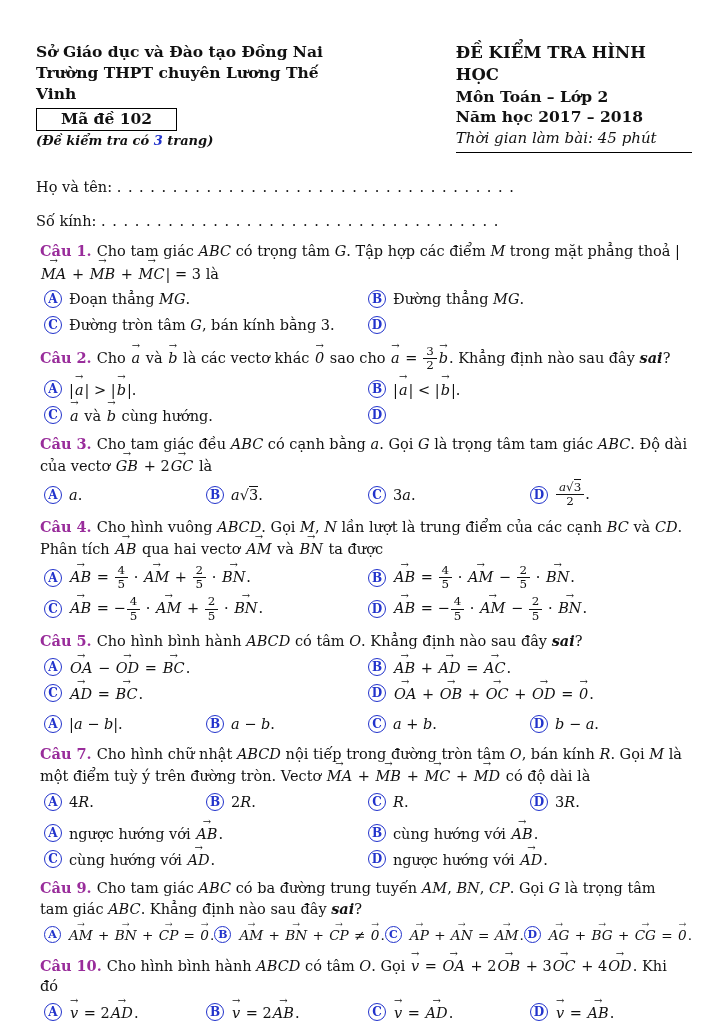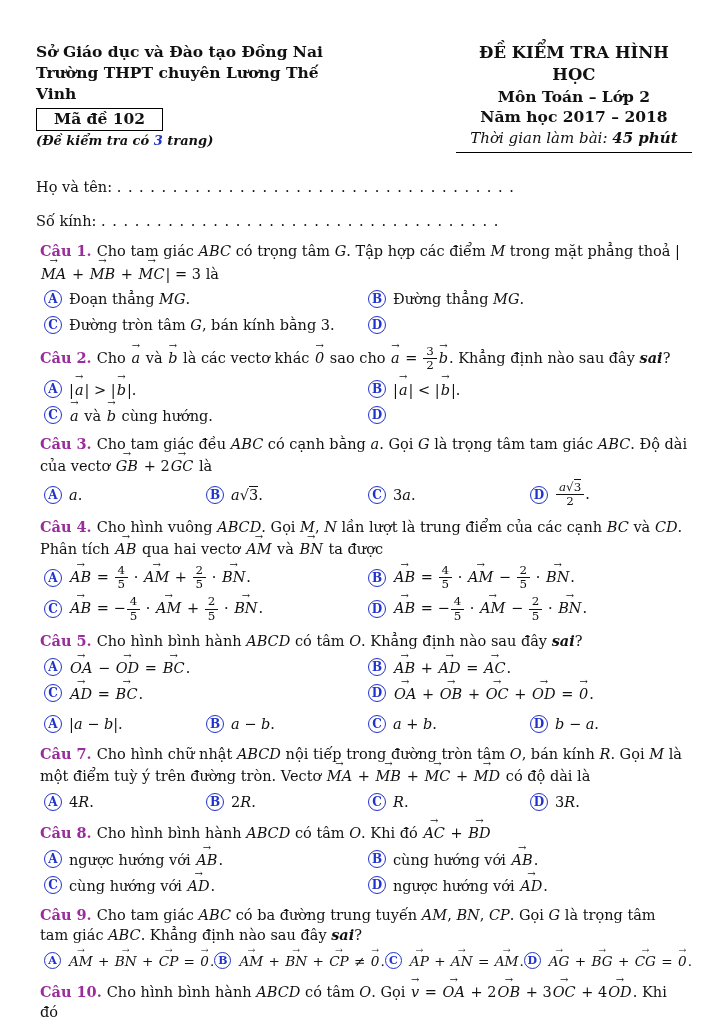--- a/index.html
+++ b/index.html
@@ -13,26 +13,26 @@
     width:724px;height:1024px;overflow:hidden;
     background:#fff;color:var(--ink);
     font-family:"DejaVu Serif", serif;
     font-size:14.5px;line-height:1.4;
     display:flex;flex-direction:column;
     padding:42px 32px 26px 36px;
   }
   
   .header{display:flex;justify-content:space-between;align-items:flex-start;}
   .header-left{width:44%;font-weight:bold;font-size:15.5px;line-height:1.35;}
-  .code-box{display:inline-block;border:1.5px solid #000;padding:0 17px;margin:3px 0 1px 0;}
+  .code-box{display:inline-block;border:1.5px solid #000;padding:0 24px;margin:3px 0 1px 0;}
   .note{font-style:italic;font-weight:bold;font-size:13px;}
-  .header-right{width:36%;text-align:center;font-weight:bold;font-size:15.5px;line-height:1.35;border-bottom:1.5px solid #000;padding-bottom:3px;}
+  .header-right{width:36%;text-align:left;font-weight:bold;font-size:15.5px;line-height:1.35;border-bottom:1.5px solid #000;padding-bottom:3px;}
   .header-right .title{font-size:16.5px;}
   .time-line{font-weight:normal;font-style:italic;font-size:15px;}
-  .time-line b{font-weight:bold;}
+  .time-line b{font-weight:normal;}
   
   .fields{margin-top:10px;}
   .field{white-space:nowrap;overflow:hidden;margin-top:14px;}
   .dots{letter-spacing:1px;}
   
   .questions{margin-top:2px;}
   .q{margin-top:8px;}
   .q-label{color:var(--purple);font-weight:bold;margin-right:5px;}
   .q-text{margin:4px;}
   .opts{margin-top:3px;padding-left:8px;}
@@ -262,21 +262,20 @@
           <span class="opt-text"><i>R</i>.</span>
         </div>
         <div class="opt">
           <span class="key">D</span>
           <span class="opt-text">3<i>R</i>.</span>
         </div>
       </div>
   </div>
 
   <div class="q">
-    <p class="q-text"><span class="q-label">Câu 8.</span><span class="q-body">Cho hình bình hành <i>ABCD</i> có tâm <i>O</i>. Khi đó <span class="vec">AC</span> + <span class="vec">BD</span></span></p>
     <div class="opts opts-2">
         <div class="opt">
           <span class="key">A</span>
           <span class="opt-text">ngược hướng với <span class="vec">AB</span>.</span>
         </div>
         <div class="opt">
           <span class="key">B</span>
           <span class="opt-text">cùng hướng với <span class="vec">AB</span>.</span>
         </div>
         <div class="opt">

